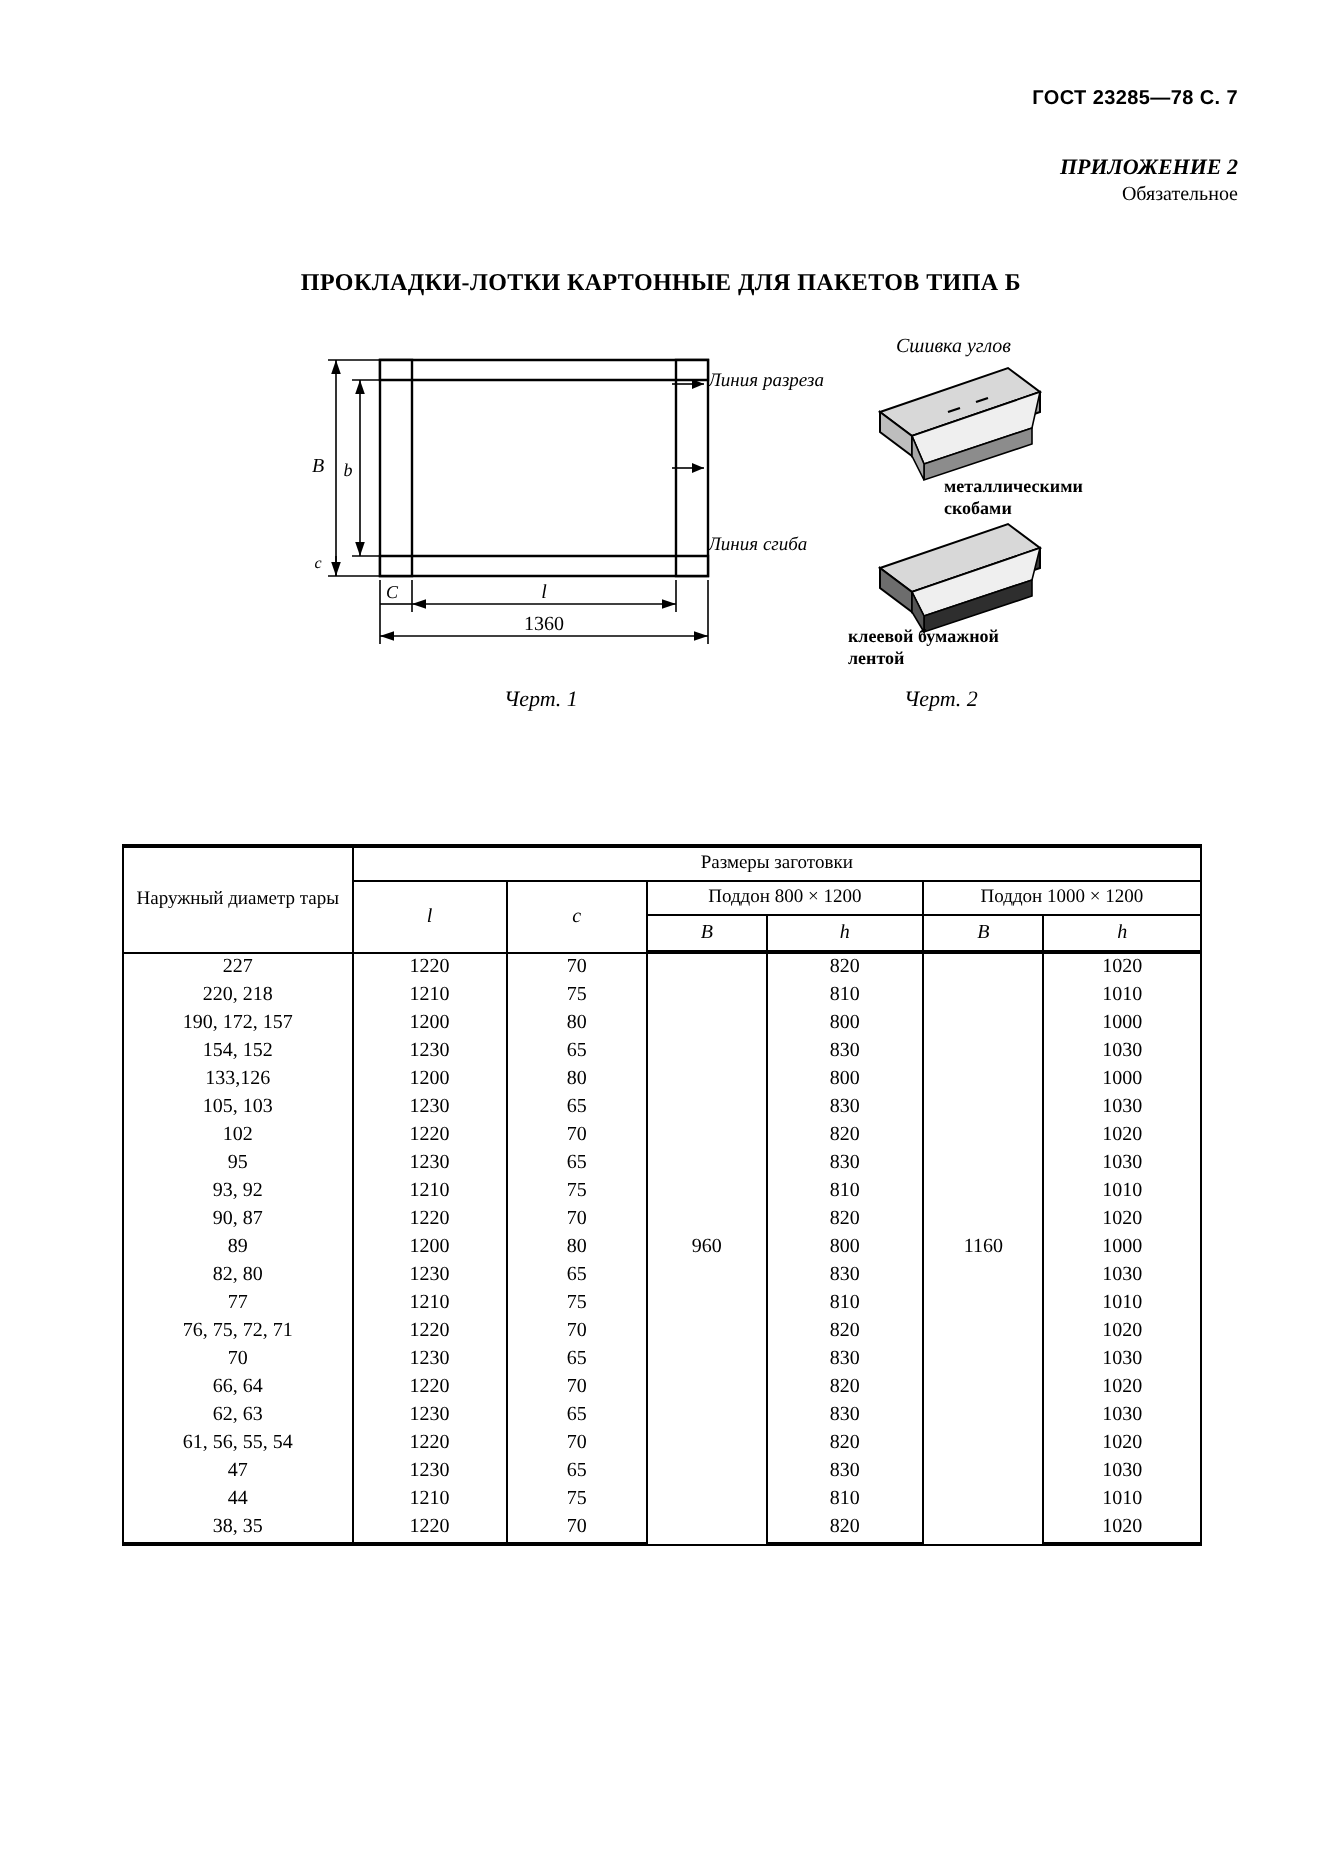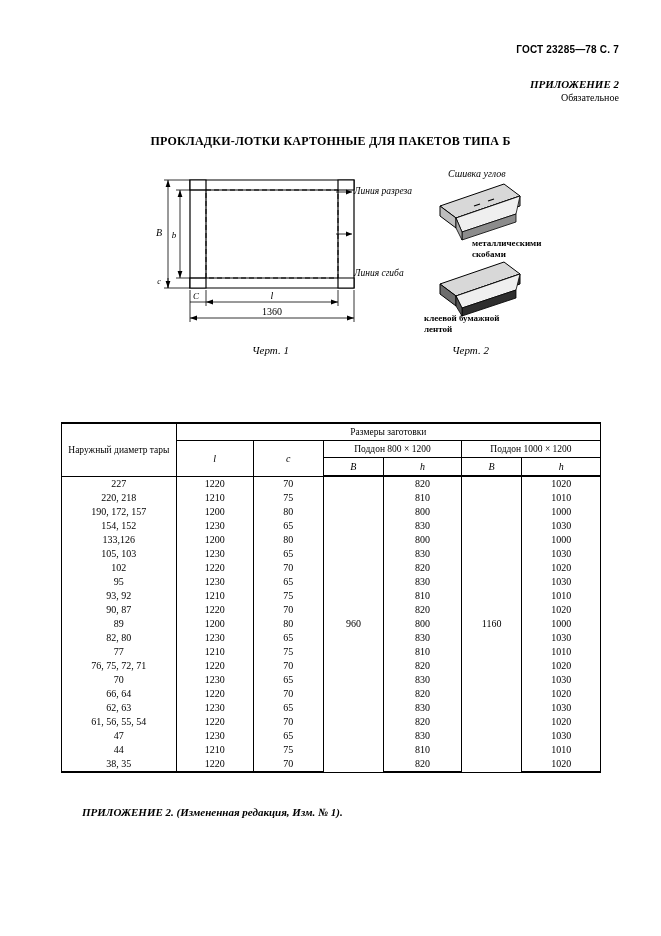--- a/index.html
+++ b/index.html
@@ -484,15 +484,14 @@
             <td class="data nb-t col-d outer-bottom">38, 35</td>
             <td class="data nb-t col-l outer-bottom">1220</td>
             <td class="data nb-t col-c outer-bottom">70</td>
             <td class="data nb-t col-h1 outer-bottom">820</td>
             <td class="data nb-t col-h2 outer-bottom">1020</td>
           </tr>
         </tbody>
     </table>
   </div>
 
-  <div class="footnote">ПРИЛОЖЕНИЕ 2. (Измененная редакция, Изм. № 1).</div>
 
 </div>
 
 </body></html>

